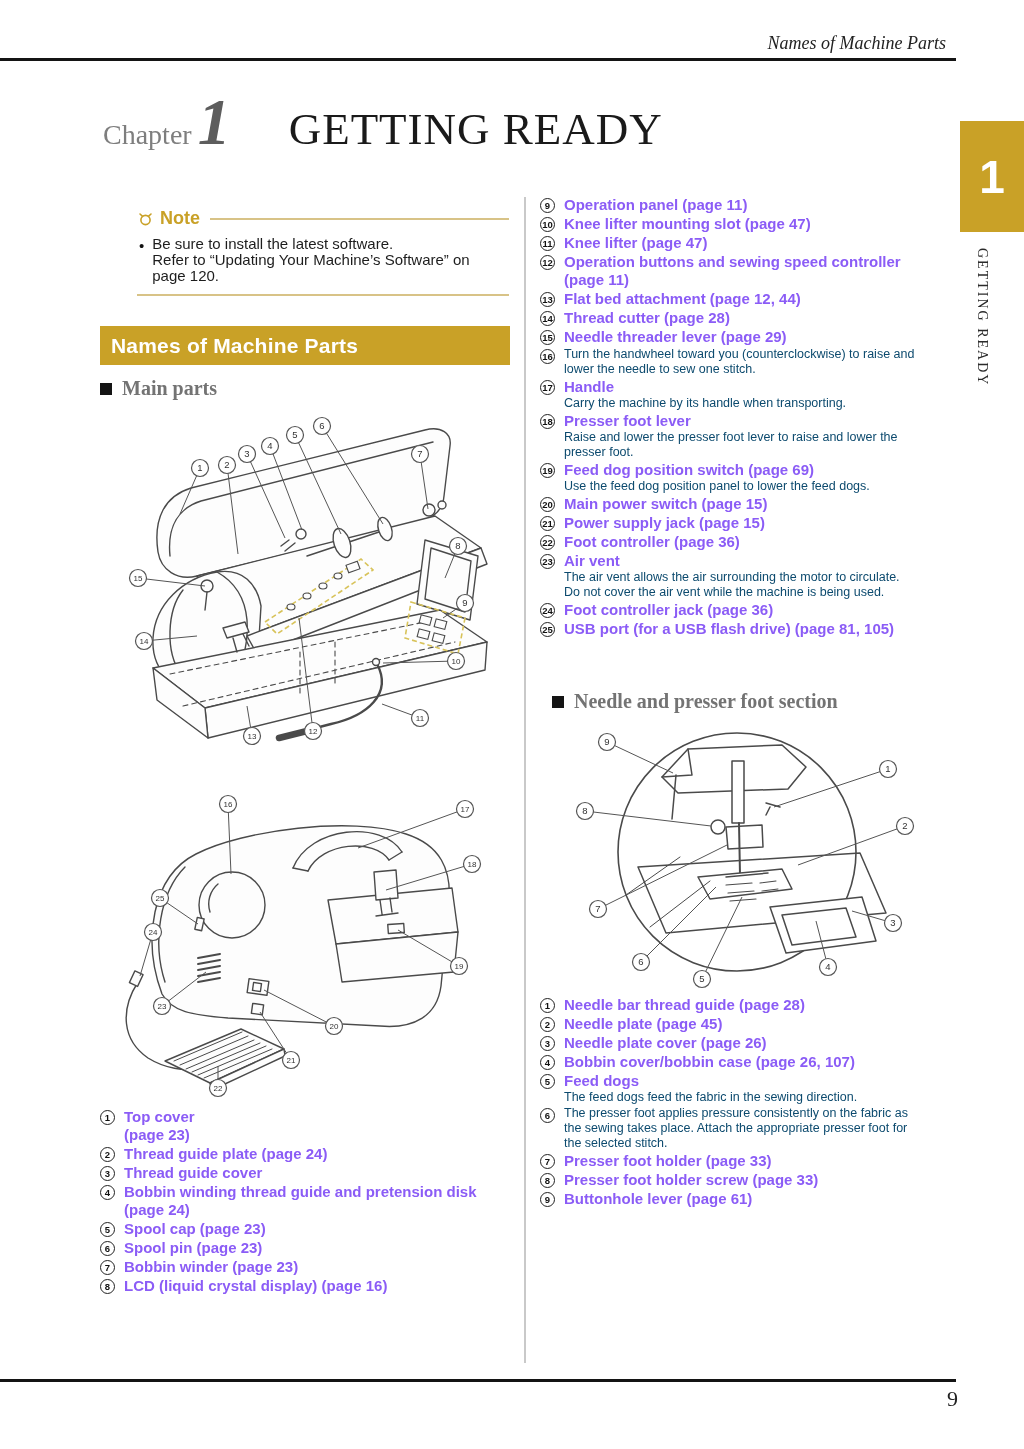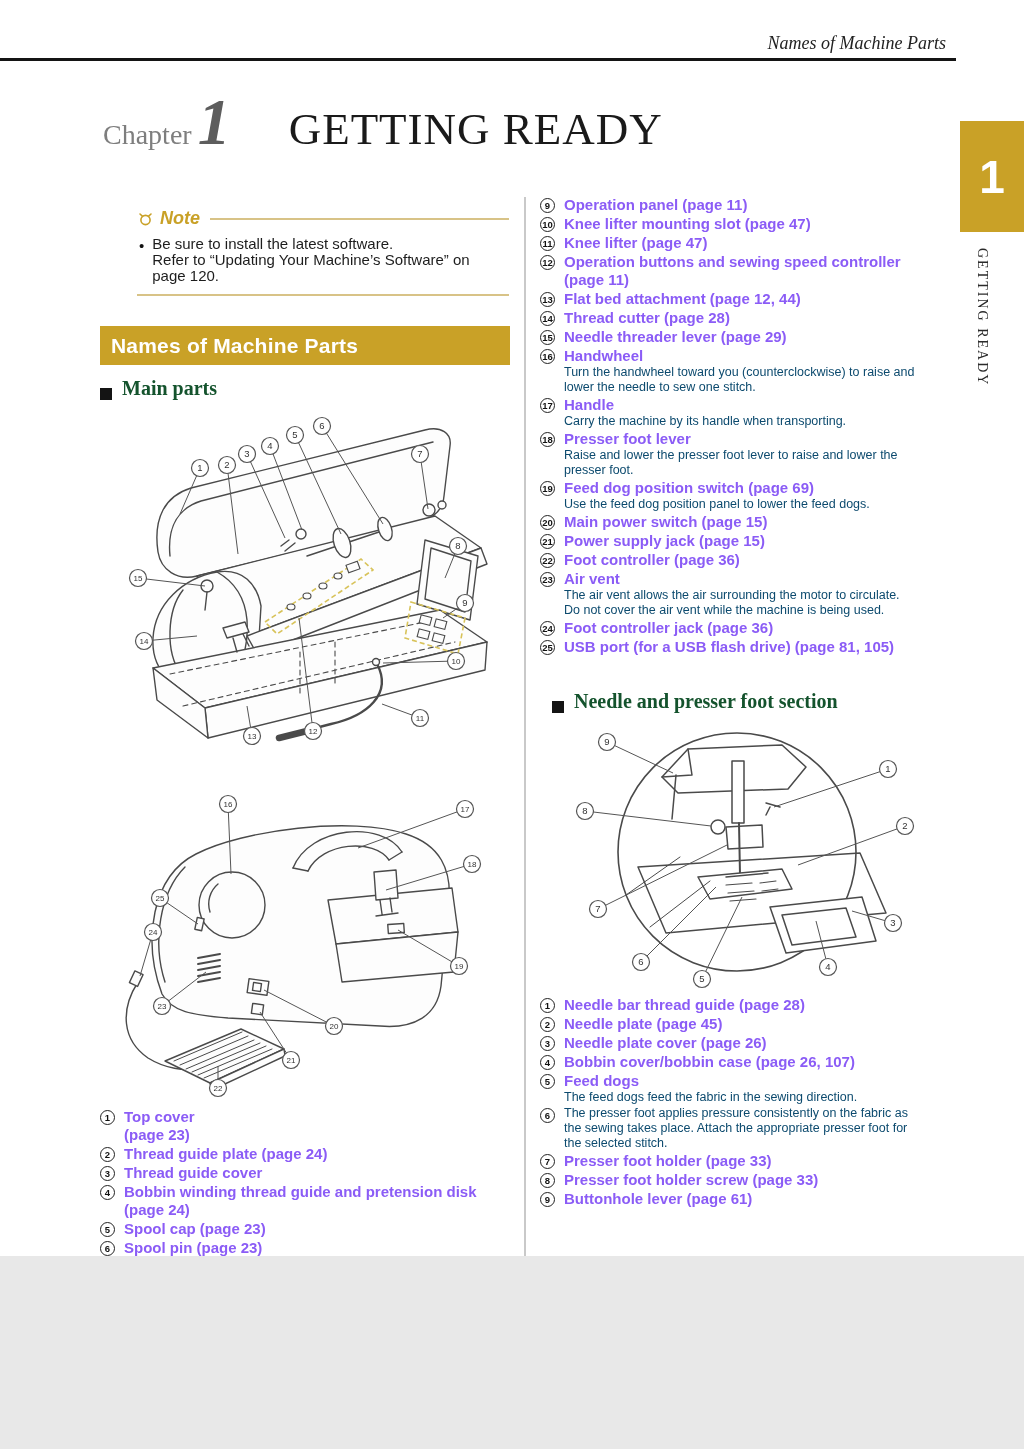--- a/index.html
+++ b/index.html
@@ -1,46 +1,46 @@
 <!DOCTYPE html>
 <html style="--gold: #C9A127;"><head>
 <meta charset="utf-8">
 <style>
   :root { --gold:#C9A127; --gold-light:#D8C387; --ink:#1a1a1a; --line:#4a4a4a; }
   * { margin:0; padding:0; box-sizing:border-box; }
   body { background:#e8e8e8; font-family:"Liberation Sans", sans-serif; }
-  .page { position:relative; width:1024px; height:1256px; background:#ffffff; margin:0 auto; overflow:hidden; }
+  .page { position:relative; width:1024px; height:1449px; background:#ffffff; margin:0 auto; overflow:hidden; }
 
   .running-header { position:absolute; top:33px; right:78px; font-family:"Liberation Serif", serif; font-style:italic; font-size:18px; color:#222; }
   .rule-top { position:absolute; top:58px; left:0; width:956px; height:3px; background:#141414; }
   .rule-bottom { position:absolute; top:1379px; left:0; width:956px; height:3px; background:#141414; }
   .page-num { position:absolute; top:1386px; right:66px; font-family:"Liberation Serif", serif; font-size:22px; color:#222; }
 
   .chapter { position:absolute; top:92px; left:103px; display:flex; align-items:baseline;justify-content:center; }
   .ch-label { font-family:"Liberation Serif", serif; font-size:28px; color:#7e7e7e; }
   .ch-num { font-family:"Liberation Serif", serif; font-style:italic; font-weight:bold; font-size:66px; color:#5d5d5d; margin-left:6px; line-height:0.9; }
   .ch-title { font-family:"Liberation Serif", serif; font-size:45px; color:var(--ink); margin-left:58px; letter-spacing:1px; }
 
   .tab { position:absolute; top:121px; left:960px; width:64px; height:111px; background:var(--gold); display:flex; align-items:center; justify-content:center; }
   .tab span { color:#fff; font-size:46px; font-weight:bold; font-family:"Liberation Sans", sans-serif; }
   .tab-vtext { position:absolute; top:248px; left:974px; writing-mode:vertical-rl; font-family:"Liberation Serif", serif; font-size:14px; letter-spacing:2px; color:#2a2a2a; }
 
   .note { position:absolute; top:208px; left:137px; width:372px; border-bottom:2px solid var(--gold-light); padding-bottom:10px; }
   .note-head { display:flex; align-items:center; }
   .note-icon { width:17px; height:17px; margin-right:6px; }
-  .note-title { color:var(--gold); font-weight:bold; font-size:18px;font-style:italic; }
+  .note-title { color:var(--gold); font-weight:bold; font-size:18px; }
   .note-ruleline { flex:1; height:2px; background:var(--gold-light); margin-left:10px; }
   .note-body { display:flex; margin-top:7px; }
   .bullet { font-size:15px; line-height:20px; margin:0 8px 0 2px; color:#111; }
   .note-text { font-size:15px; line-height:16px; color:#1d1d1d; white-space:pre-line; }
 
   .banner { position:absolute; top:326px; left:100px; width:410px; height:39px; background:var(--gold); display:flex; align-items:center; }
   .banner span { color:#fff; font-weight:bold; font-size:21px; padding-left:11px; letter-spacing:0.2px; }
 
-  .subhead { position:absolute; display:flex; align-items:flex-end; font-family:"Liberation Serif", serif; font-weight:bold; font-size:20px; color:#14532d; }
+  .subhead { position:absolute; display:flex; align-items:center; font-family:"Liberation Serif", serif; font-weight:bold; font-size:20px; color:#737373; }
   .subhead .sq { width:12px; height:12px; background:#141414; margin-right:10px; display:inline-block; }
   .subhead-main { top:377px; left:100px; }
   .subhead-needle { top:690px; left:540px;margin-left:12px; }
 
   .dia { position:absolute; }
   .dia-main { top:406px; left:95px; width:420px; height:362px; }
   .dia-rear { top:772px; left:90px; width:420px; height:332px; }
   .dia-needle { top:715px; left:530px; width:440px; height:292px; }
 
   .divider { position:absolute; top:197px; left:524px; width:2px; height:1166px; background:#c9c9c9; }
@@ -398,21 +398,20 @@
       </div>
       <div class="li">
         <span class="co">15</span>
         <div class="li-body">
           <div class="li-title">Needle threader lever (page 29)</div>
         </div>
       </div>
       <div class="li">
         <span class="co">16</span>
         <div class="li-body">
-          <div class="li-title">Handwheel</div>
           <div class="li-desc">Turn the handwheel toward you (counterclockwise) to raise and
 lower the needle to sew one stitch.</div>
         </div>
       </div>
       <div class="li">
         <span class="co">17</span>
         <div class="li-body">
           <div class="li-title">Handle</div>
           <div class="li-desc">Carry the machine by its handle when transporting.</div>
         </div>

